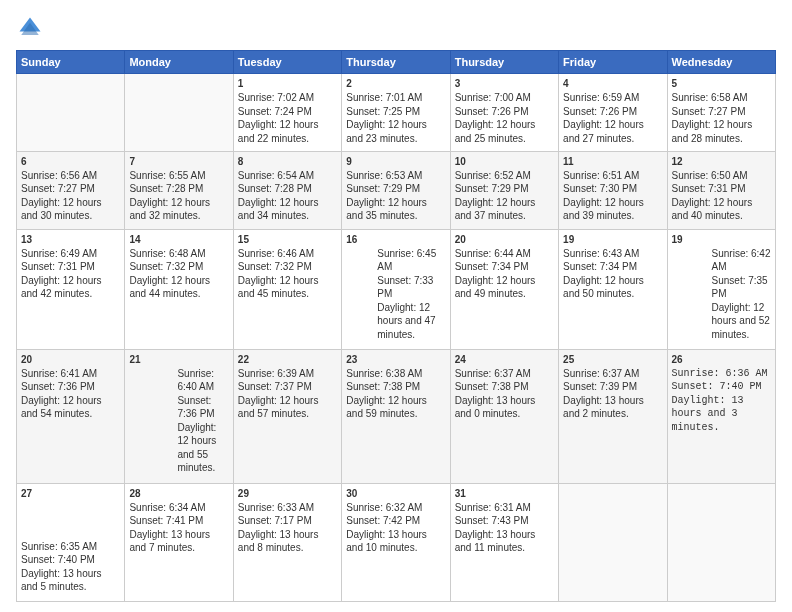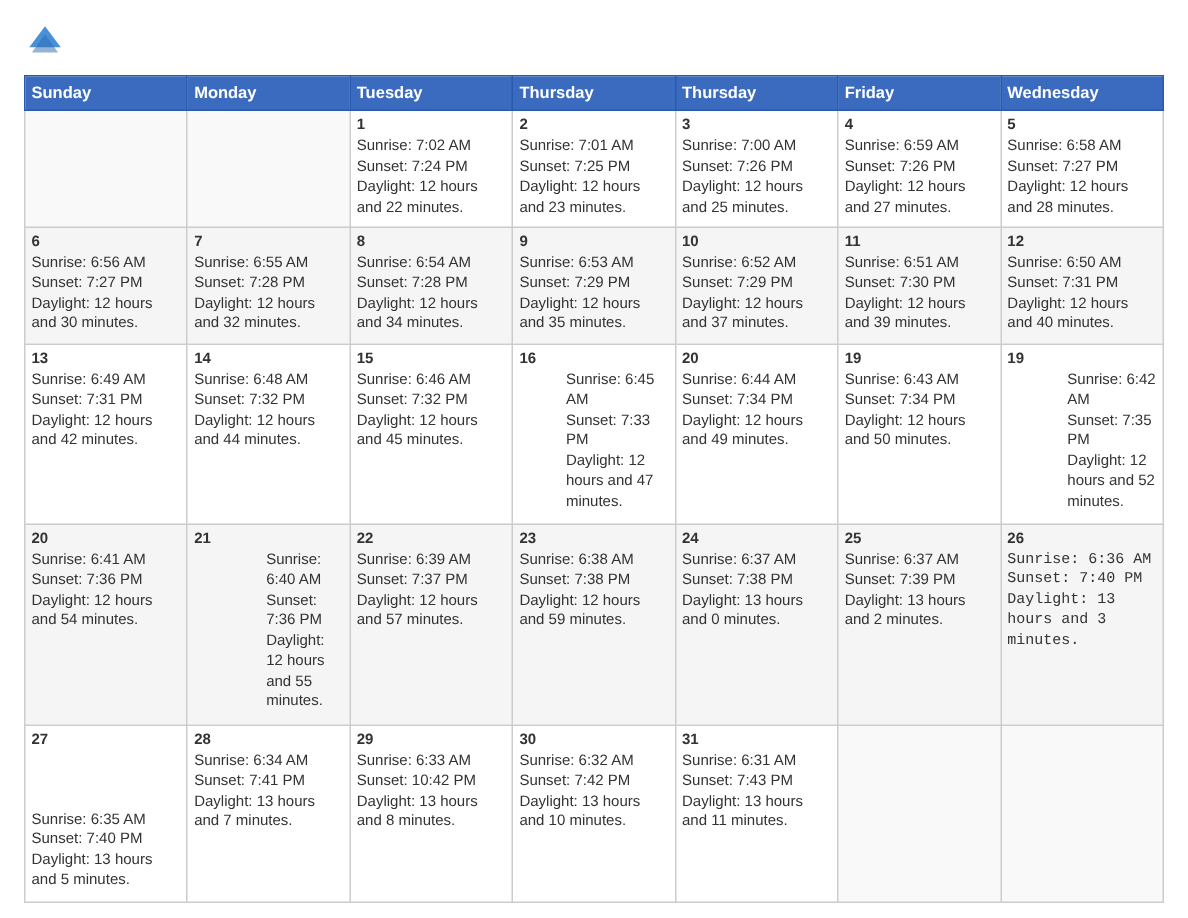--- a/index.html
+++ b/index.html
@@ -306,21 +306,21 @@
           </td>
           <td>
             <span class="day-number">28</span>
             <div class="cell-text" style="white-space: pre-line;">Sunrise: 6:34 AM
 Sunset: 7:41 PM
 Daylight: 13 hours and 7 minutes.</div>
           </td>
           <td>
             <span class="day-number">29</span>
             <div class="cell-text" style="white-space: pre-line;">Sunrise: 6:33 AM
-Sunset: 10:42 PM
+Sunset: 7:17 PM
 Daylight: 13 hours and 8 minutes.</div>
           </td>
           <td>
             <span class="day-number">30</span>
             <div class="cell-text" style="white-space: pre-line;">Sunrise: 6:32 AM
 Sunset: 7:42 PM
 Daylight: 13 hours and 10 minutes.</div>
           </td>
           <td>
             <span class="day-number">31</span>

